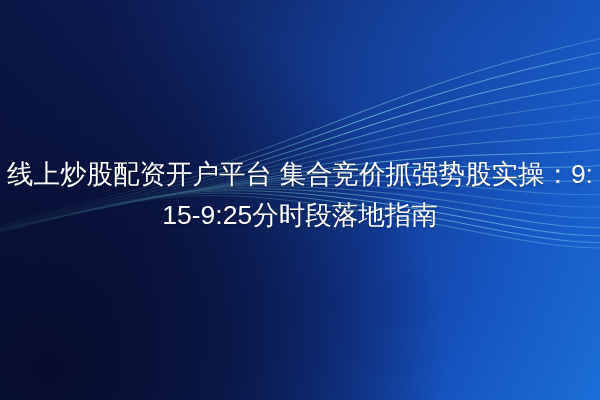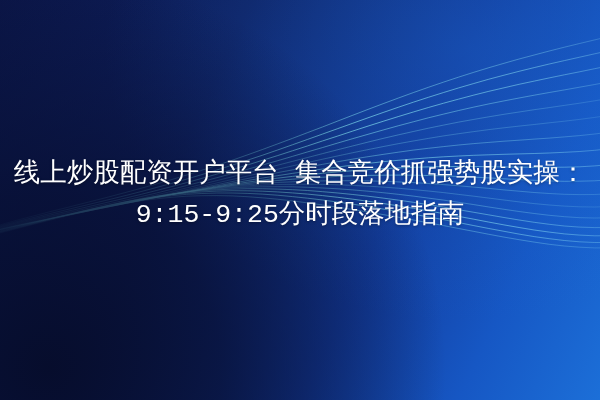--- a/index.html
+++ b/index.html
@@ -34,21 +34,20 @@
     pointer-events: none;
   }
   #title-wrap {
     position: absolute;
     left: 0;
     right: 0;
     top: 154px;
     padding: 0 4px;
     text-align: center;
     pointer-events: none;
-    font-family: Liberation Mono, monospace;
   }
   #title-text {
     display: block;
     color: #ffffff;
     font-size: 26.5px;
     line-height: 41px;
     font-weight: 400;
     letter-spacing: 0px;
     white-space: normal;
     word-break: break-all;

